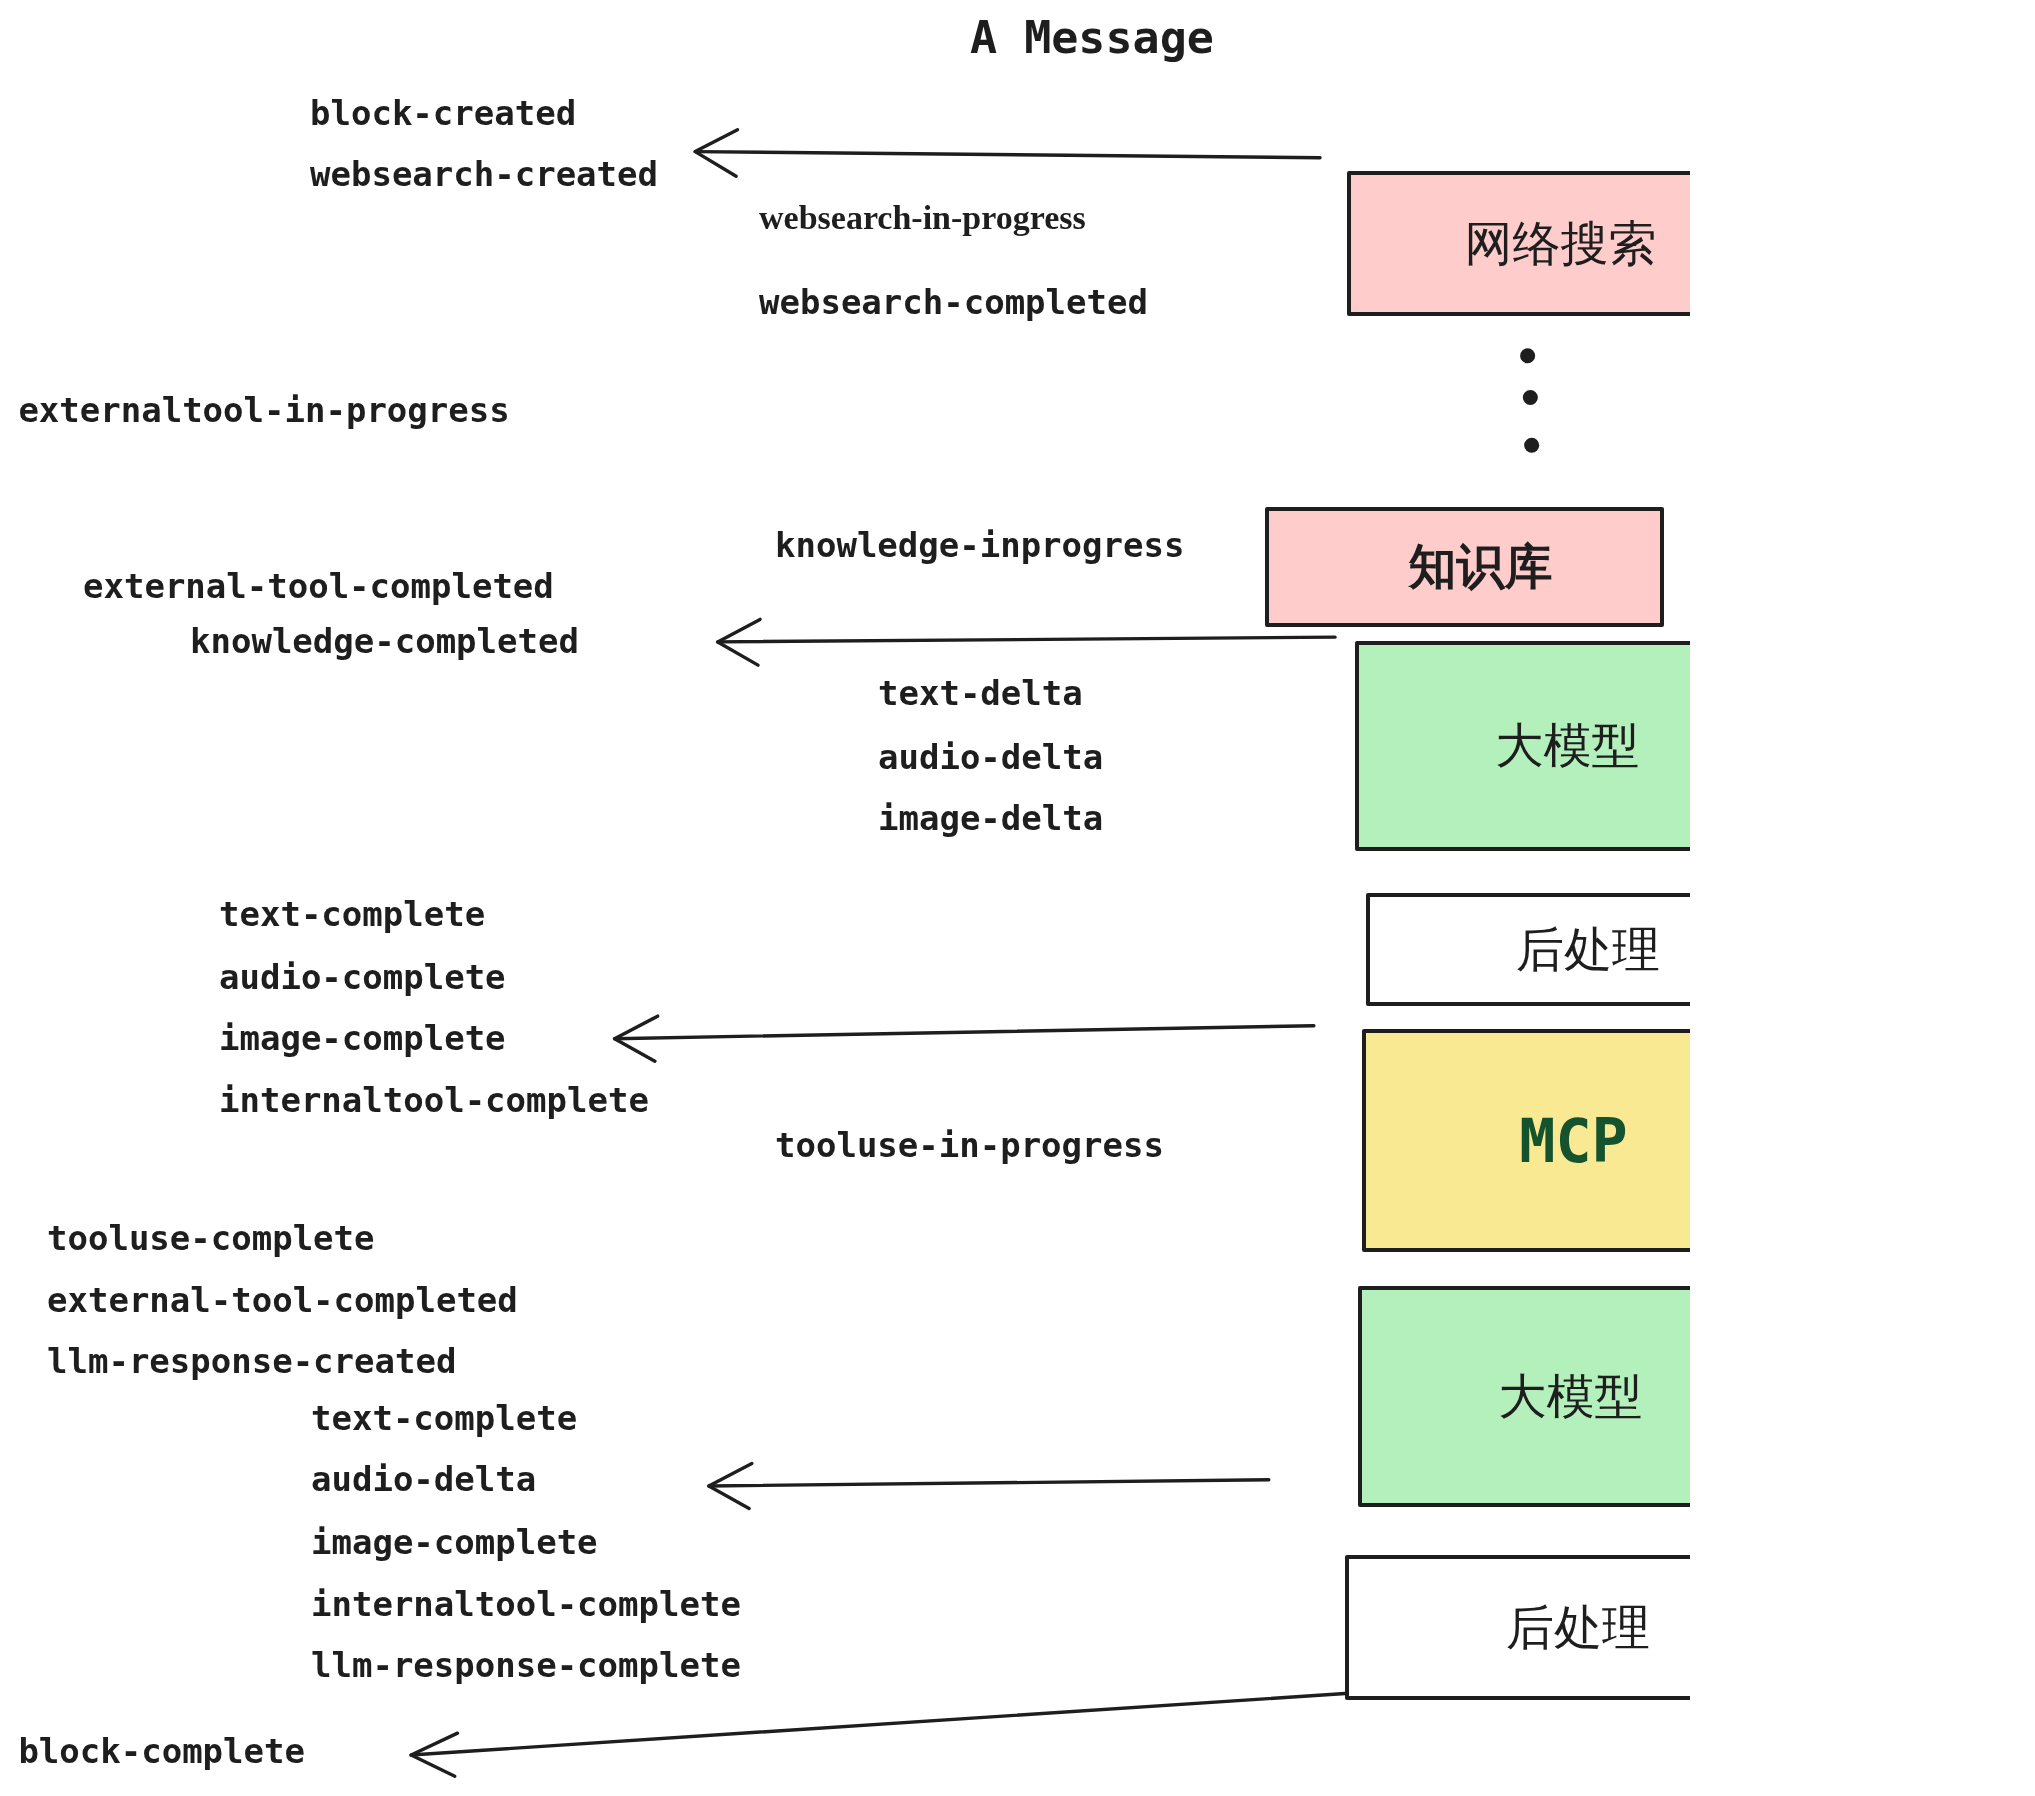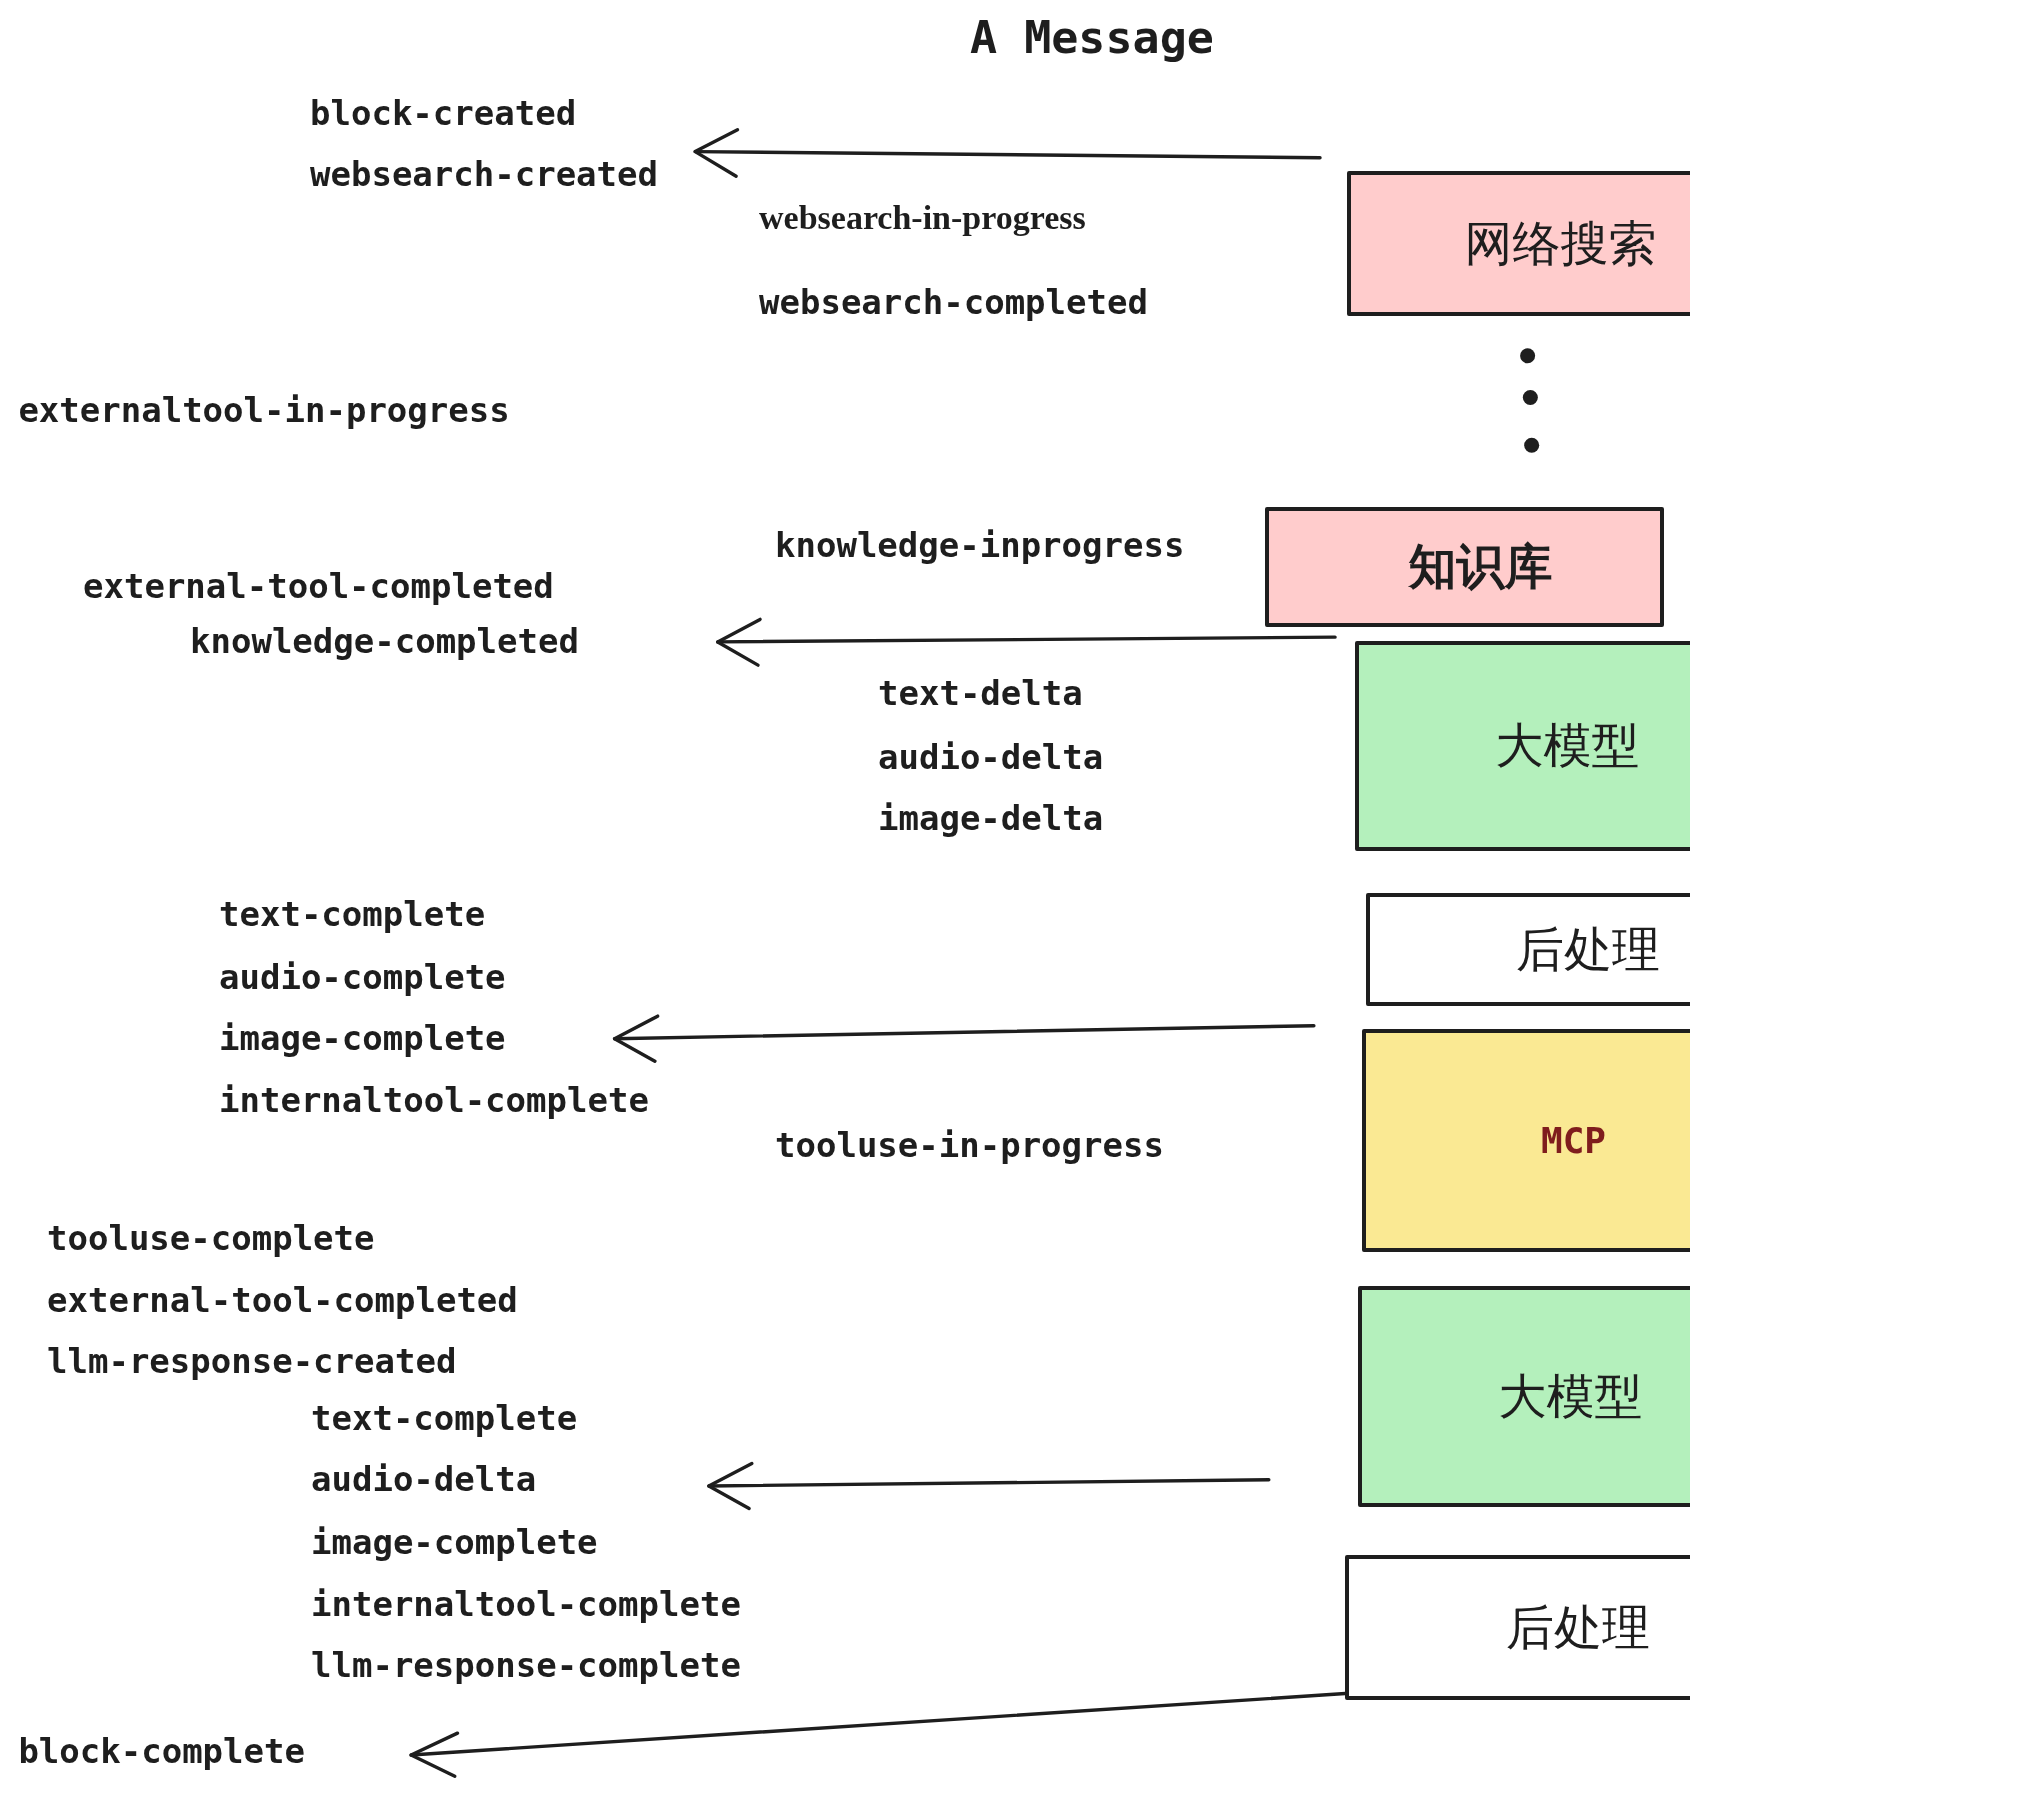--- a/index.html
+++ b/index.html
@@ -47,25 +47,25 @@
   .box-white  { background: #ffffff; }
   .cjk {
     font-family: "DejaVu Sans", "Liberation Sans", sans-serif;
     font-size: 48px;
     line-height: 1.15;
     white-space: nowrap;
     color: #1e1e1e;
   }
   .mono-label {
     font-family: "DejaVu Sans Mono", "Liberation Mono", monospace;
-    font-size: 36px;
+    font-size: 60px;
     font-weight: bold;
     line-height: 1;
     white-space: nowrap;
-    color: #7f1d1d;
+    color: #14532d;
   }
   .side-label {
     position: absolute;
     font-family: "DejaVu Sans", "Liberation Sans", sans-serif;
     font-size: 46px;
     line-height: 1.1;
     white-space: nowrap;
     color: #1e1e1e;
   }
   .stroke { stroke: #1e1e1e; stroke-width: 5; fill: none; stroke-linecap: round; stroke-linejoin: round; }

